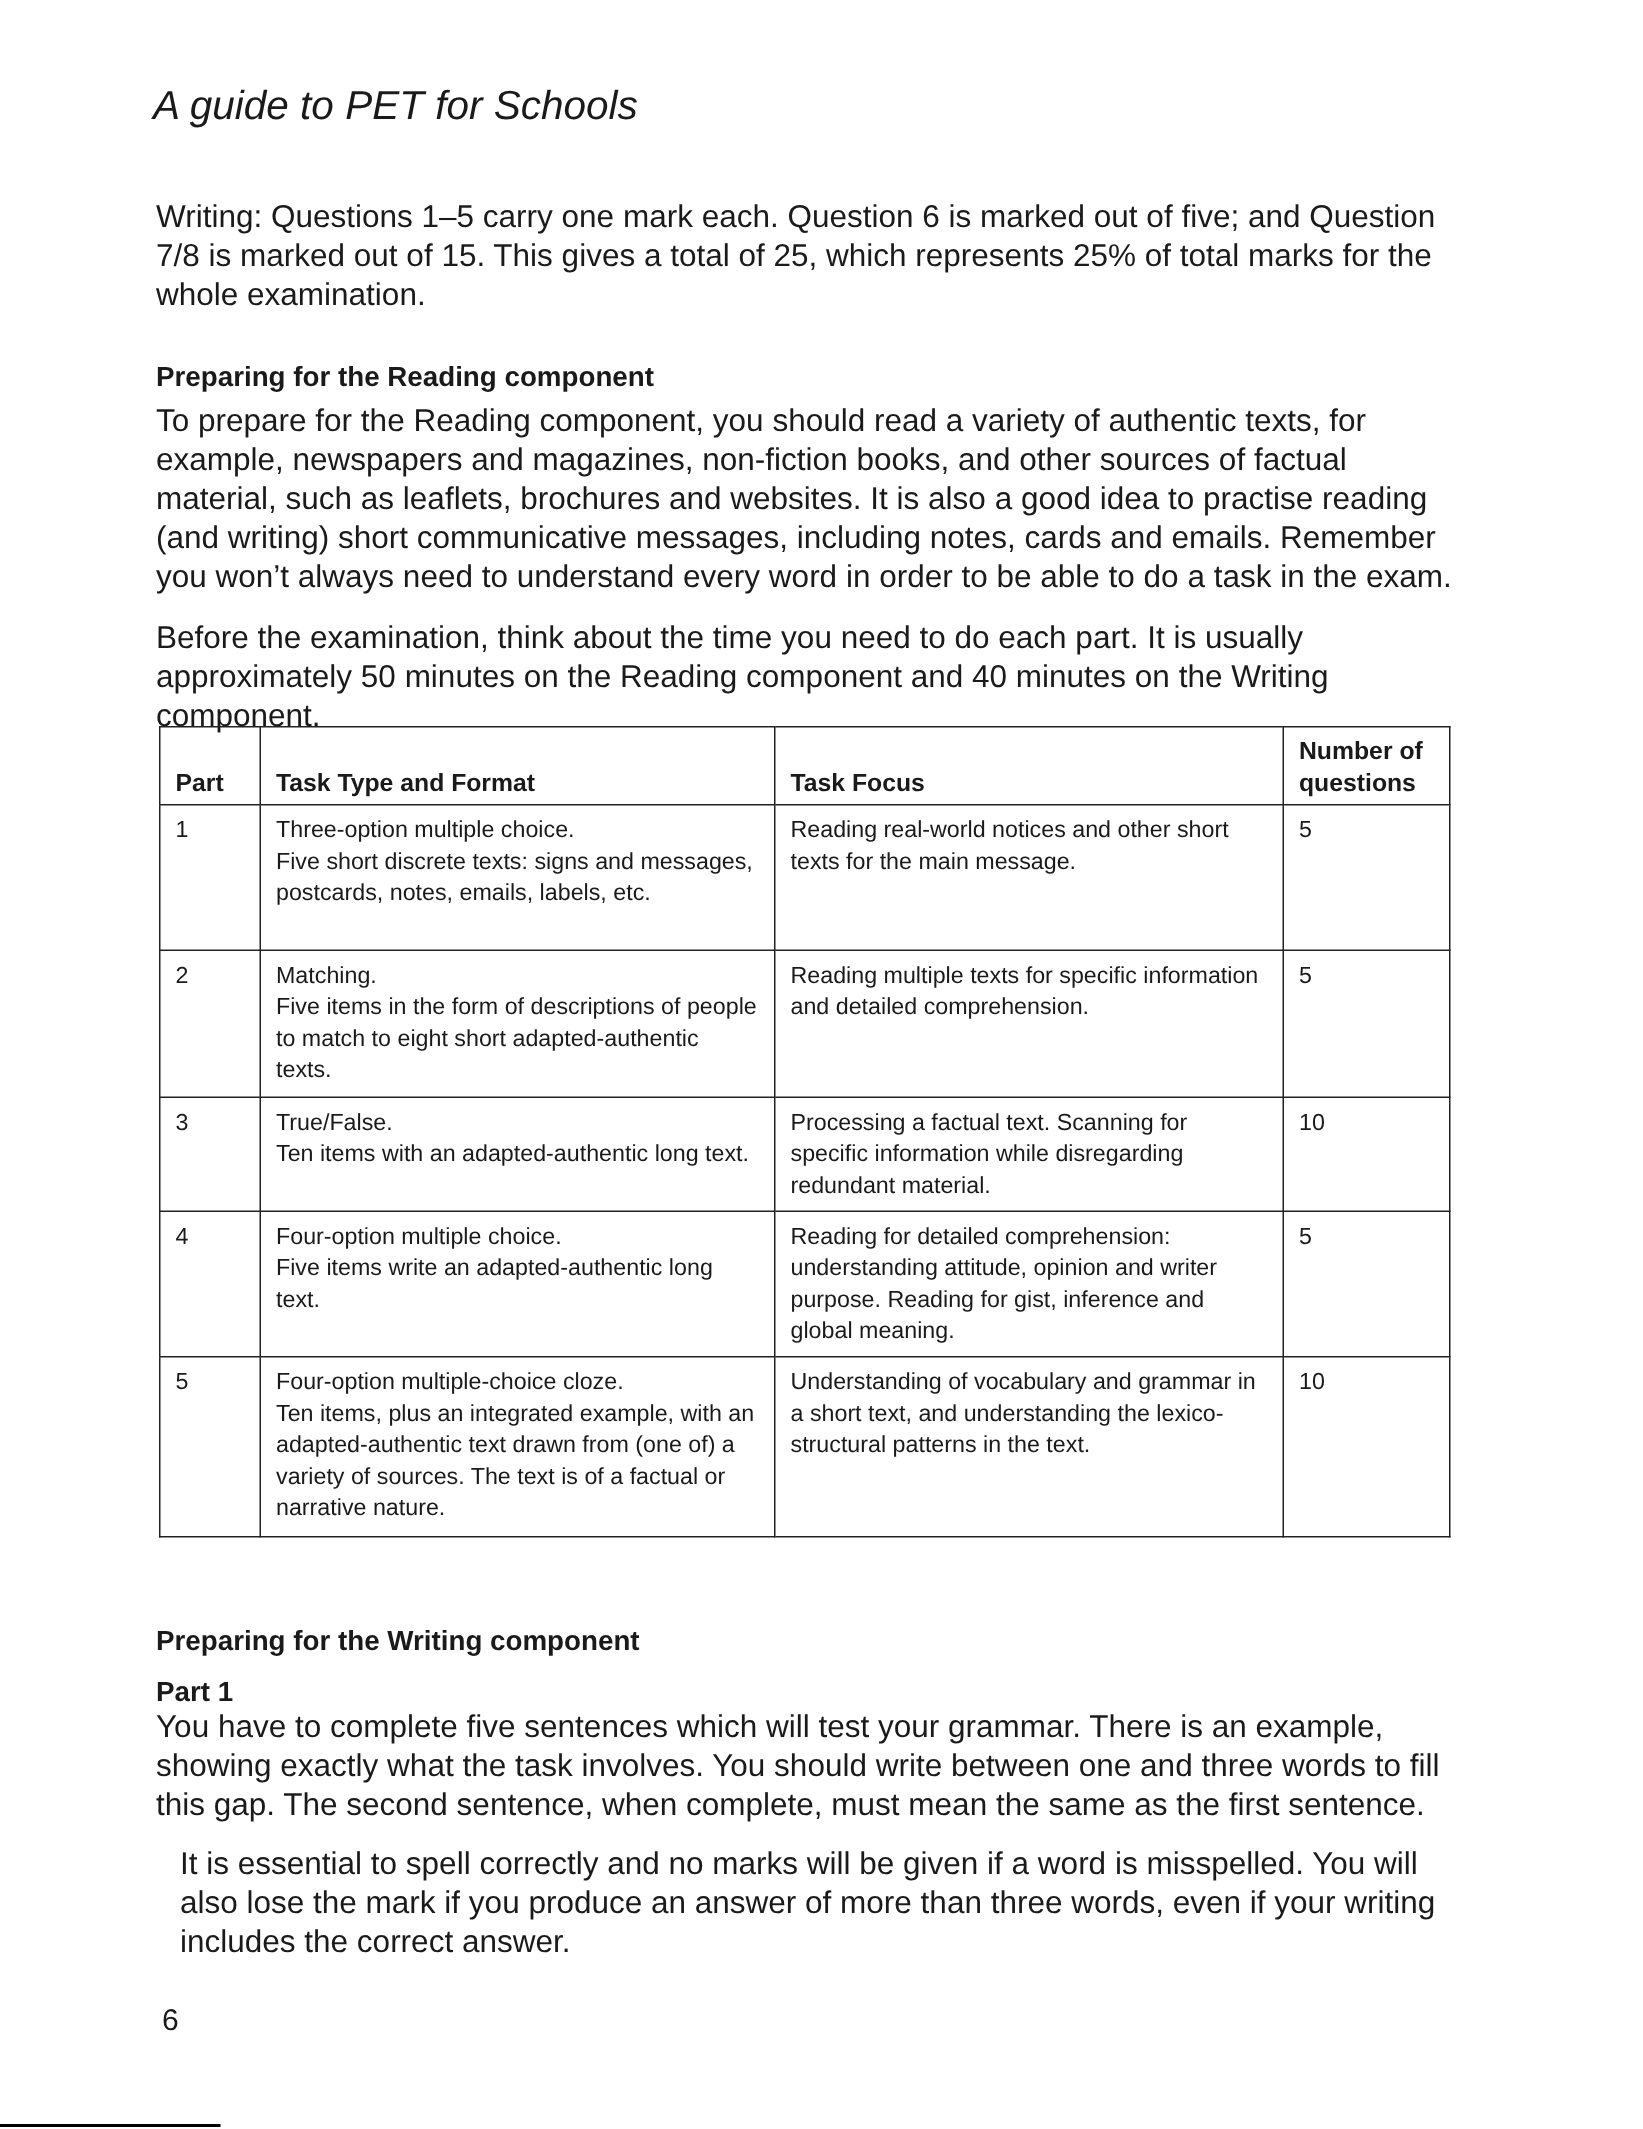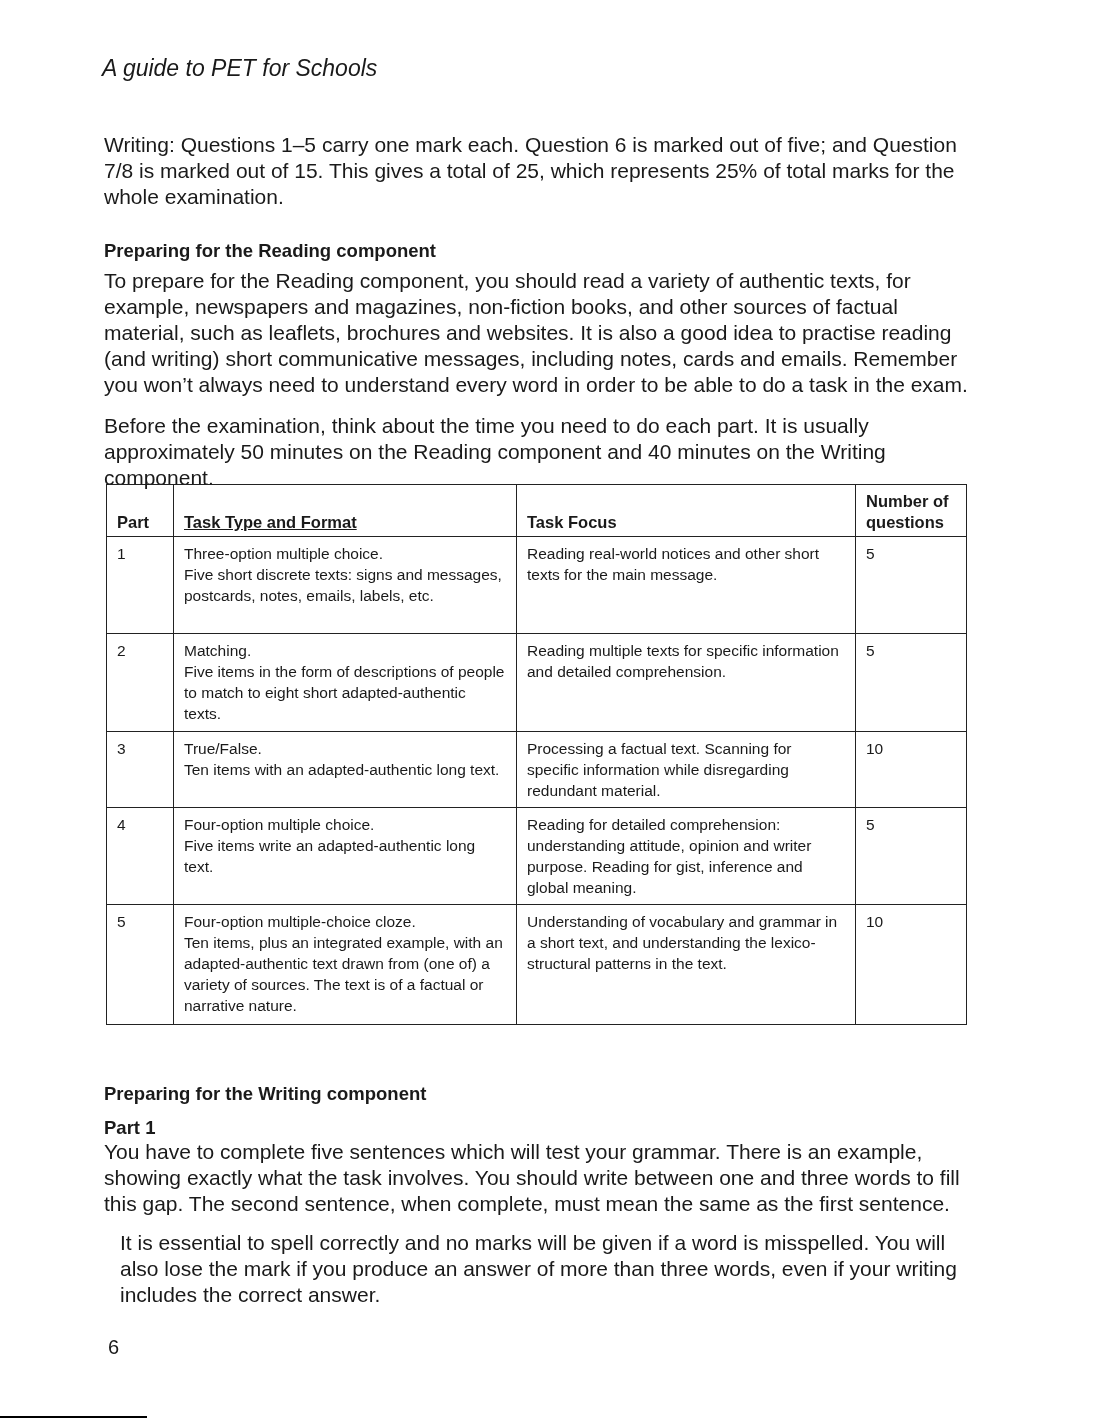--- a/index.html
+++ b/index.html
@@ -1,31 +1,31 @@
 <!DOCTYPE html>
 <html><head>
 <meta charset="utf-8">
 <style>
   html, body { margin: 0; padding: 0; background: #ffffff; }
   body { width: 1095px; height: 1419px; position: relative; overflow: hidden;
          font-family: "Liberation Sans", sans-serif; color: #1a1a1a; }
   .abs { position: absolute; }
-  .header-title { left: 102px; top: 55px; font-size: 23px; font-style: italic; }
+  .header-title { left: 102px; top: 55px; font-size: 27px; font-style: italic; }
   .para { left: 104px; width: 870px; font-size: 21px; line-height: 26px; }
   .heading { left: 104px; font-size: 18.5px; font-weight: bold; }
   .page-num { left: 108px; top: 1336px; font-size: 20px; }
   .footer-rule { left: 0; top: 1416px; width: 147px; height: 2px; background: #000; }
 
   table.spec { position: absolute; left: 106px; top: 484px; width: 861px;
                border-collapse: collapse; font-size: 15.5px; line-height: 21px; }
   table.spec td, table.spec th { border: 1.5px solid #222; vertical-align: top;
                padding: 6px 10px 6px 10px; text-align: left; }
   table.spec th { font-weight: bold; font-size: 16.5px; vertical-align: bottom; }
   .col-part { width: 46px; }
-  .col-type { width: 322px; text-decoration: underline; }
+  .col-type { width: 322px; }
   .col-focus { width: 318px; }
   .col-num { width: 90px; }
   tr.sec-row td { height: 20px; padding-top: 7px; padding-bottom: 5px; }
   tr.hdr-row th { height: 34px; padding-bottom: 3px; margin-top: 23px; }
   .line { display: block; }
 </style>
 </head>
 <body>
 
 <div class="abs header-title">A guide to PET for Schools</div>

